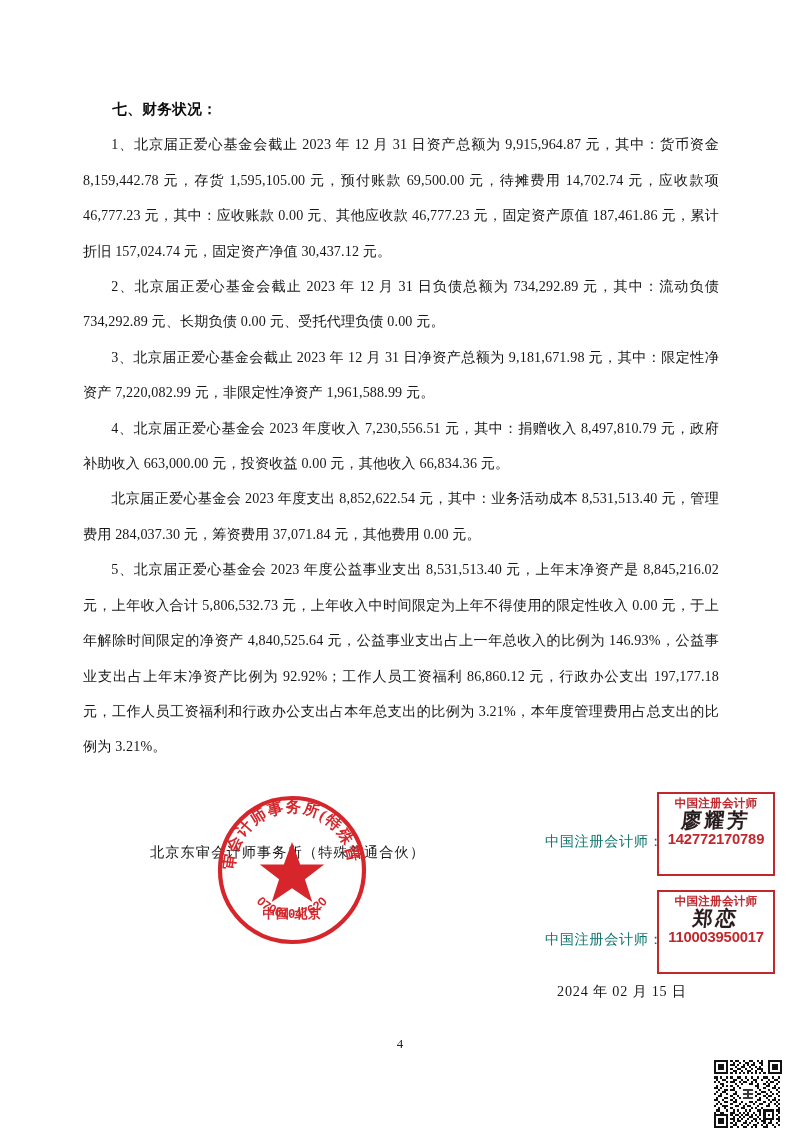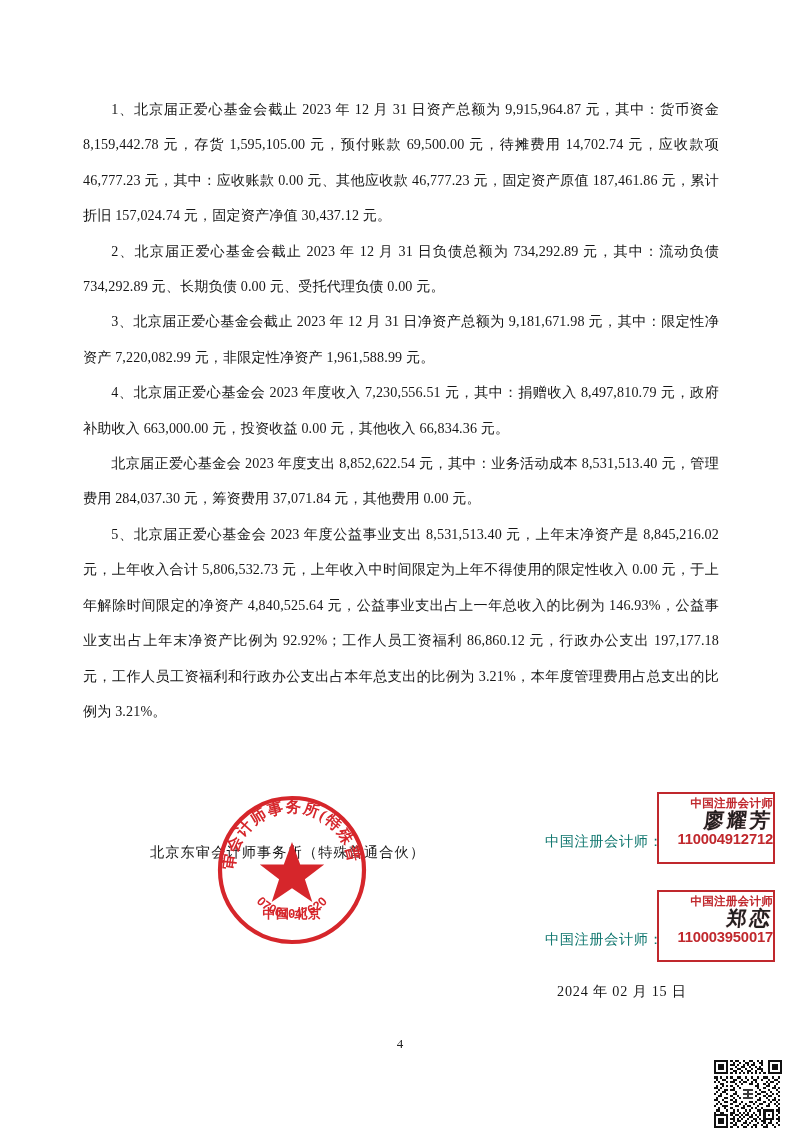--- a/index.html
+++ b/index.html
@@ -91,25 +91,25 @@
   .cpa-row.r2 { left: 545px; top: 160px; }
   .cpa-label {
     font-size: 14.2px;
     letter-spacing: 0.6px;
     white-space: nowrap;
     color: #0f766e;
   }
   .stamp-rect {
     position: absolute;
     width: 118px;
-    height: 72px;
+    height: 84px;
     border: 2.5px solid #c0282d;
     box-sizing: border-box;
     color: #c0282d;
-    text-align: right;
+    text-align: center;
     overflow: hidden;
     background: rgba(255,255,255,0);
   }
   .stamp-rect.s1 { left: 657px; top: 22px; }
   .stamp-rect.s2 { left: 657px; top: 120px; }
   .stamp-title {
     font-size: 11.6px;
     font-weight: 700;
     letter-spacing: 0.2px;
     line-height: 1.05;
@@ -170,20 +170,21 @@
   .qr svg { display: block; }
 </style>
 </head>
 <body>
 
 <div id="page">
 
   <div class="doc-body">
 
 
+    <p class="section-head">七、财务状况：</p>
 
     <p class="para indent">1、北京届正爱心基金会截止 2023 年 12 月 31 日资产总额为 9,915,964.87 元，其中：货币资金 8,159,442.78 元，存货 1,595,105.00 元，预付账款 69,500.00 元，待摊费用 14,702.74 元，应收款项 46,777.23 元，其中：应收账款 0.00 元、其他应收款 46,777.23 元，固定资产原值 187,461.86 元，累计折旧 157,024.74 元，固定资产净值 30,437.12 元。</p>
 
     <p class="para indent">2、北京届正爱心基金会截止 2023 年 12 月 31 日负债总额为 734,292.89 元，其中：流动负债 734,292.89 元、长期负债 0.00 元、受托代理负债 0.00 元。</p>
 
     <p class="para indent">3、北京届正爱心基金会截止 2023 年 12 月 31 日净资产总额为 9,181,671.98 元，其中：限定性净资产 7,220,082.99 元，非限定性净资产 1,961,588.99 元。</p>
 
     <p class="para indent">4、北京届正爱心基金会 2023 年度收入 7,230,556.51 元，其中：捐赠收入 8,497,810.79 元，政府补助收入 663,000.00 元，投资收益 0.00 元，其他收入 66,834.36 元。</p>
 
     <p class="para indent">北京届正爱心基金会 2023 年度支出 8,852,622.54 元，其中：业务活动成本 8,531,513.40 元，管理费用 284,037.30 元，筹资费用 37,071.84 元，其他费用 0.00 元。</p>
@@ -213,21 +214,21 @@
         </text>
       </svg>
     </div>
 
     <div class="cpa-row r1">
       <span class="cpa-label">中国注册会计师：</span>
     </div>
     <div class="stamp-rect s1">
       <div class="stamp-title">中国注册会计师</div>
       <div class="stamp-sign ink">廖耀芳</div>
-      <div class="stamp-num">110004912712</div>
+      <div class="stamp-num">142772170789</div>
     </div>
 
     <div class="cpa-row r2">
       <span class="cpa-label">中国注册会计师：</span>
     </div>
     <div class="stamp-rect s2">
       <div class="stamp-title">中国注册会计师</div>
       <div class="stamp-sign ink">郑恋</div>
       <div class="stamp-num">110003950017</div>
     </div>

